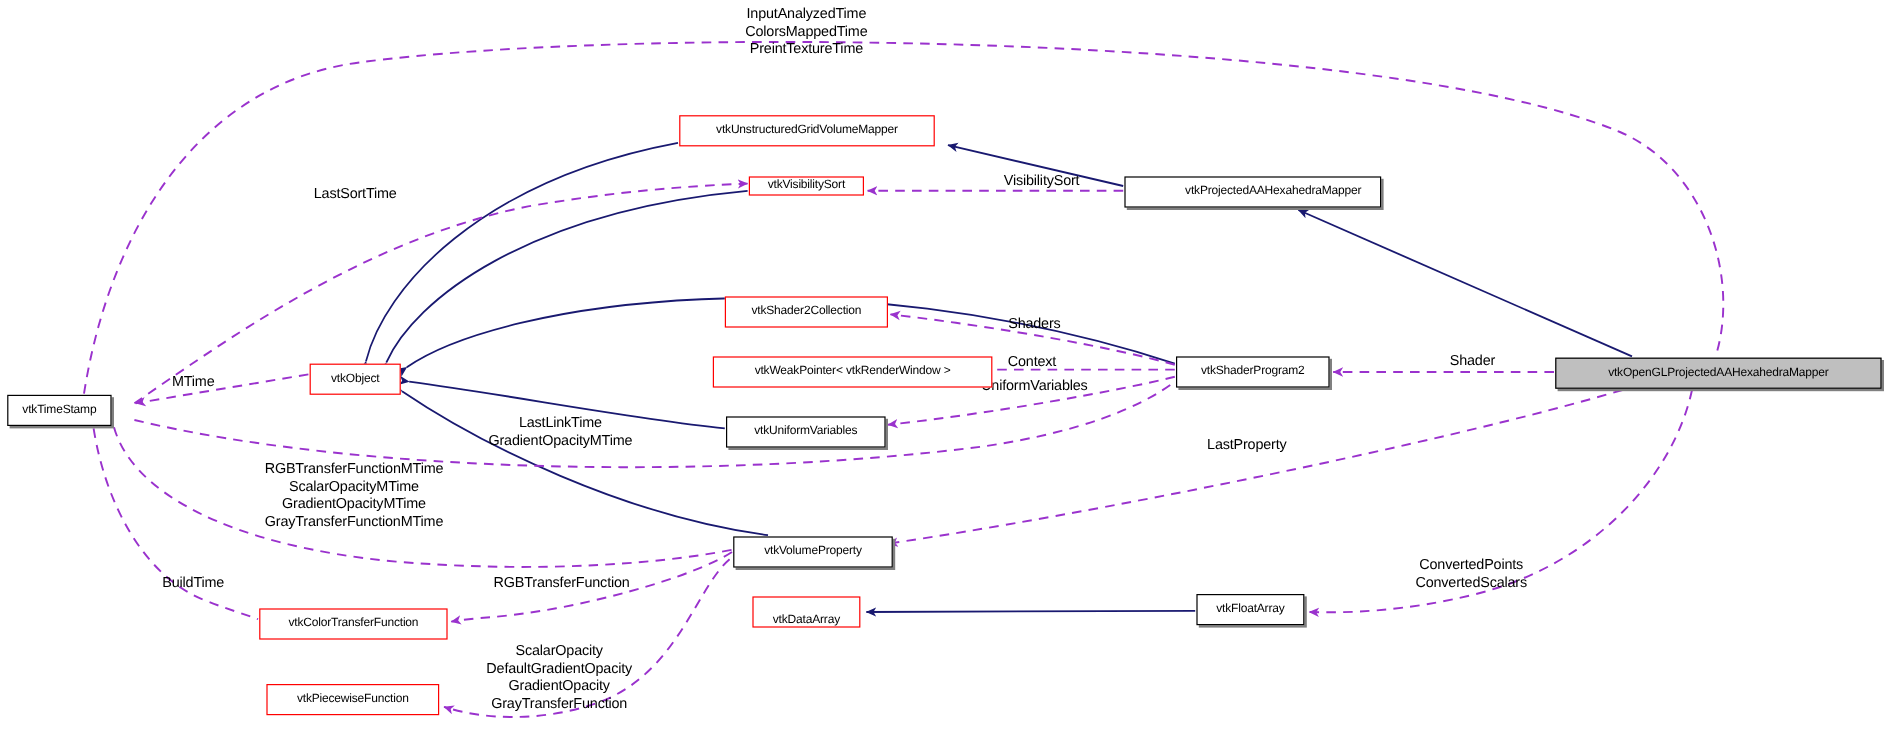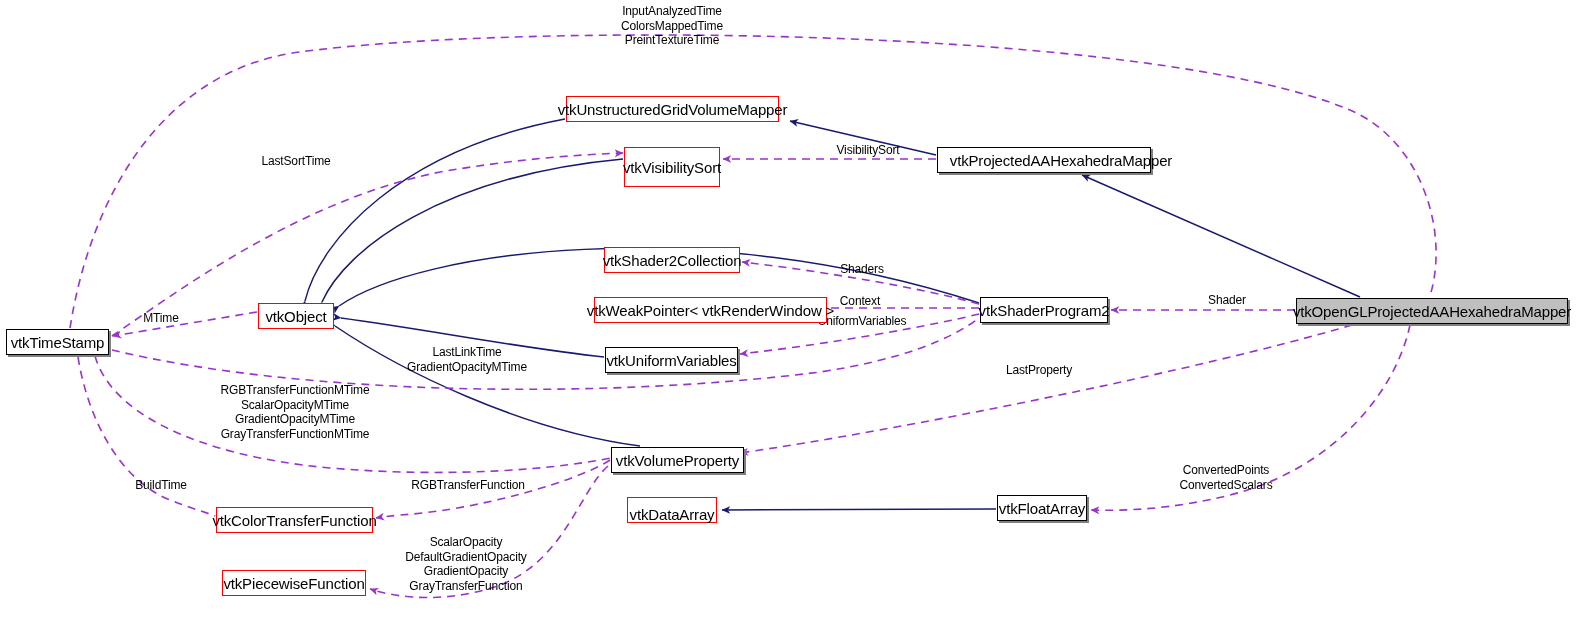--- a/index.html
+++ b/index.html
@@ -23,21 +23,21 @@
     width: 1584px;
     height: 619px;
     pointer-events: none;
   }
   .node {
     position: absolute;
     box-sizing: border-box;
     display: flex;
     align-items: center;
     justify-content: center;
-    font-size: 15px;
+    font-size: 10px;
     line-height: 1;
     color: #000000;
     white-space: nowrap;
     background: #ffffff;
     letter-spacing: -0.15px;
     z-index: 5;
   }
   .node-red {
     border: 1.6px solid #ff0000;
     background: #ffffff;
@@ -102,33 +102,33 @@
       <path d="M 979,308 L 790,308" marker-end="url(#purple-arrow)"></path>
       <path d="M 979,314 C 930,326 830,344 740,354" marker-end="url(#purple-arrow)"></path>
       <path d="M 1295,310 L 1111,310" marker-end="url(#purple-arrow)"></path>
       <path d="M 1352,325 C 1200,370 900,430 740,453" marker-end="url(#purple-arrow)"></path>
       <path d="M 1410,325 C 1395,395 1330,470 1230,495 C 1170,510 1120,511 1091,510" marker-end="url(#purple-arrow)"></path>
       <path d="M 610,460 C 580,480 480,510 400,515 C 390,516 382,517 376,518" marker-end="url(#purple-arrow)"></path>
       <path d="M 608,466 C 580,490 565,560 500,585 C 450,603 400,599 370,589" marker-end="url(#purple-arrow)"></path>
     </g>
   </svg>
 
-  <div class="node node-black" style="left:6px; top:329px; width:103px; height:26px;">
+  <div class="node node-black" style="left:6px; top:329px; width:87px; height:26px;">
     <span>vtkTimeStamp</span>
   </div>
 
   <div class="node node-red" style="left:258px; top:303px; width:76px; height:26px;">
     <span>vtkObject</span>
   </div>
 
   <div class="node node-red" style="left:566px; top:96px; width:213px; height:26px;">
     <span>vtkUnstructuredGridVolumeMapper</span>
   </div>
 
-  <div class="node node-red" style="left:624px; top:147px; width:96px; height:40px;">
+  <div class="node node-red" style="left:624px; top:147px; width:96px; height:16px;">
     <span>vtkVisibilitySort</span>
   </div>
 
   <div class="node node-black" style="left:937px; top:147px; width:214px; height:26px;padding-left:34px;">
     <span>vtkProjectedAAHexahedraMapper</span>
   </div>
 
   <div class="node node-red" style="left:604px; top:247px; width:136px; height:26px;">
     <span>vtkShader2Collection</span>
   </div>

